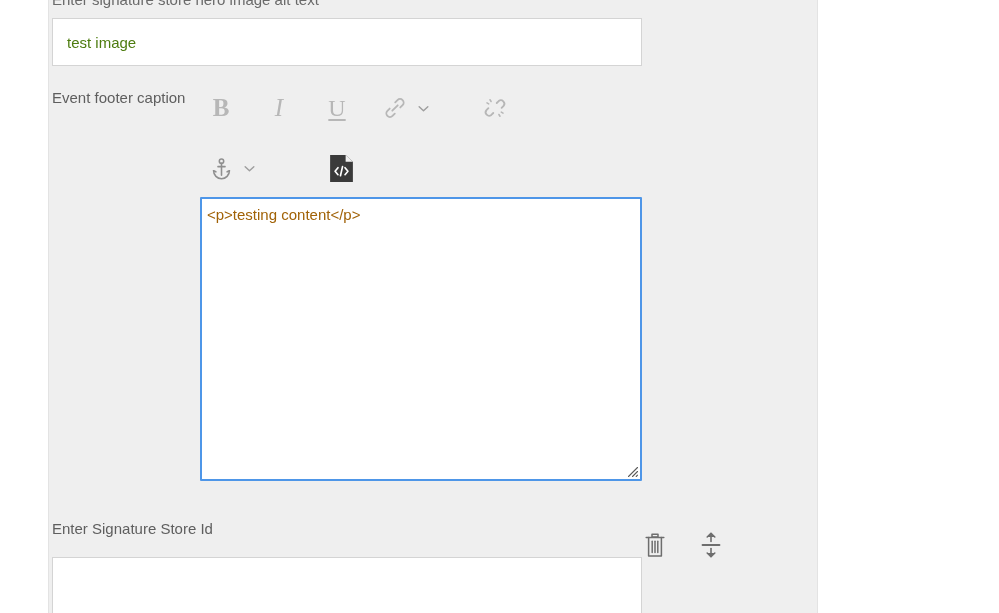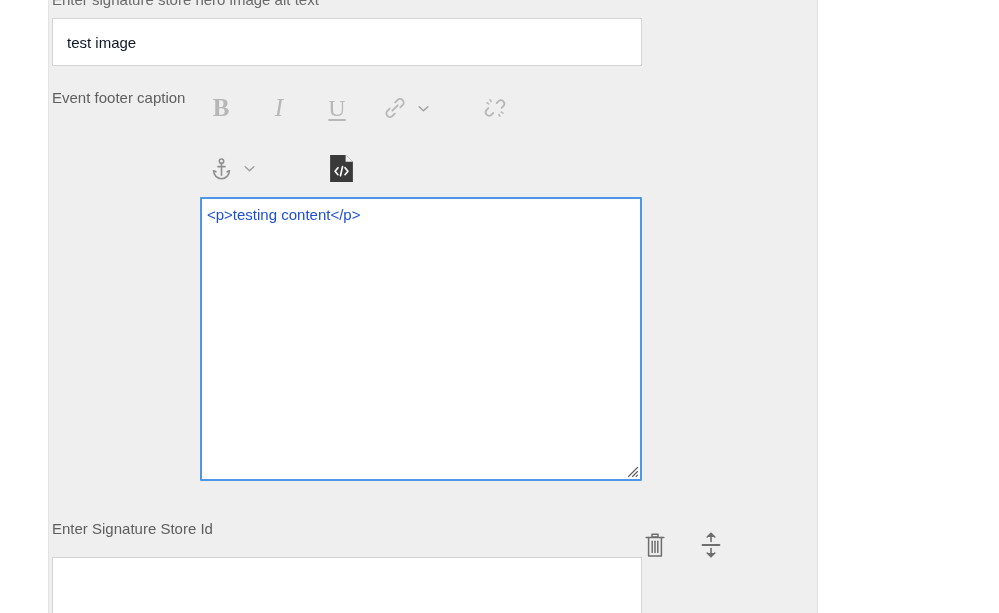--- a/index.html
+++ b/index.html
@@ -56,21 +56,21 @@
     left: 52px;
     top: 18px;
     width: 590px;
     height: 48px;
     box-sizing: border-box;
     background: #ffffff;
     border: 1px solid #d4d4d4;
     border-radius: 0;
     font-family: "Liberation Sans", sans-serif;
     font-size: 15px;
-    color: #0f172a;
+    color: #4d7c0f;
     padding: 0 14px;
     outline: none;
   }
 
   
   .caption-label {
     position: absolute;
     left: 52px;
     top: 89px;
   }
@@ -152,21 +152,21 @@
   .code-area {
     width: 100%;
     height: 100%;
     box-sizing: border-box;
     background: #ffffff;
     border: 2px solid #4e96e8;
     border-radius: 1px;
     font-family: "Liberation Sans", sans-serif;
     font-size: 15px;
     line-height: 23px;
-    color: #1d4ed8;
+    color: #a16207;
     padding: 4px 5px;
     resize: none;
     outline: none;
     overflow: hidden;
     display: block;
   }
   .resize-grip {
     position: absolute;
     right: 3px;
     bottom: 3px;

